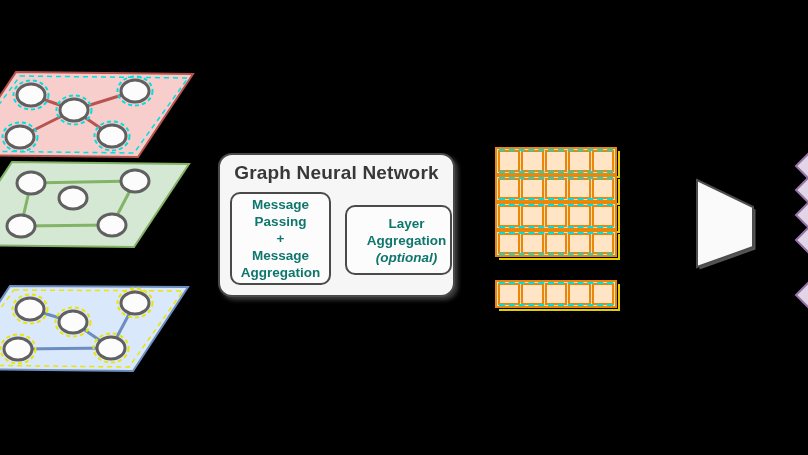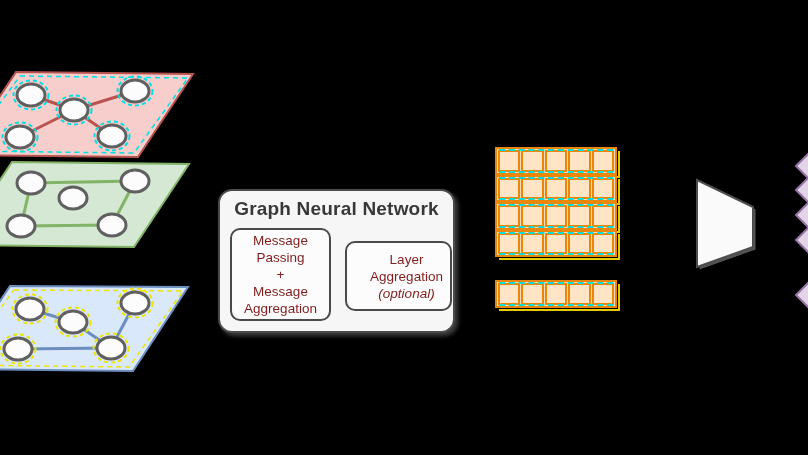--- a/index.html
+++ b/index.html
@@ -5,30 +5,30 @@
   html,body{margin:0;padding:0;background:#000;}
   .canvas{
     position:relative;width:808px;height:455px;background:#000;
     overflow:hidden;font-family:"Liberation Sans",sans-serif;
   }
   .overlay-svg{position:absolute;left:0;top:0;}
   
   .gnn-box{
     position:absolute;left:218px;top:153px;width:237px;height:144px;
     background:#f6f6f6;border:2.5px solid #4a4a4a;border-radius:14px;
-    box-sizing:border-box;box-shadow:3px 3px 4px rgba(110,110,110,.55);margin-top:36px;
+    box-sizing:border-box;box-shadow:3px 3px 4px rgba(110,110,110,.55);
   }
   .gnn-title{
     text-align:center;font-size:19px;font-weight:bold;color:#383838;
     padding-top:7px;letter-spacing:.2px;
   }
   .sub-box{
     position:absolute;background:#fcfcfc;border:2px solid #4a4a4a;border-radius:10px;
     box-sizing:border-box;display:flex;flex-direction:column;align-items:center;justify-content:center;
-    text-align:center;color:#7f1d1d;font-weight:normal;font-size:13.5px;line-height:17px;
+    text-align:center;color:#0f766e;font-weight:bold;font-size:13.5px;line-height:17px;
   }
   .sub-box .pre{white-space:pre-line;}
   .msg-box{left:10px;top:37px;width:101px;height:93px;}
   .agg-box{left:125px;top:50px;width:107px;height:70px;padding-left:16px;}
   .optional{font-style:italic;}
   
   .matrix{position:absolute;left:495px;top:147px;width:122px;}
   .mrow{
     position:relative;height:27.5px;background:#f7dcb8;border:2px solid #e8870a;
     box-sizing:border-box;display:flex;gap:1px;padding:1px;z-index:0;

